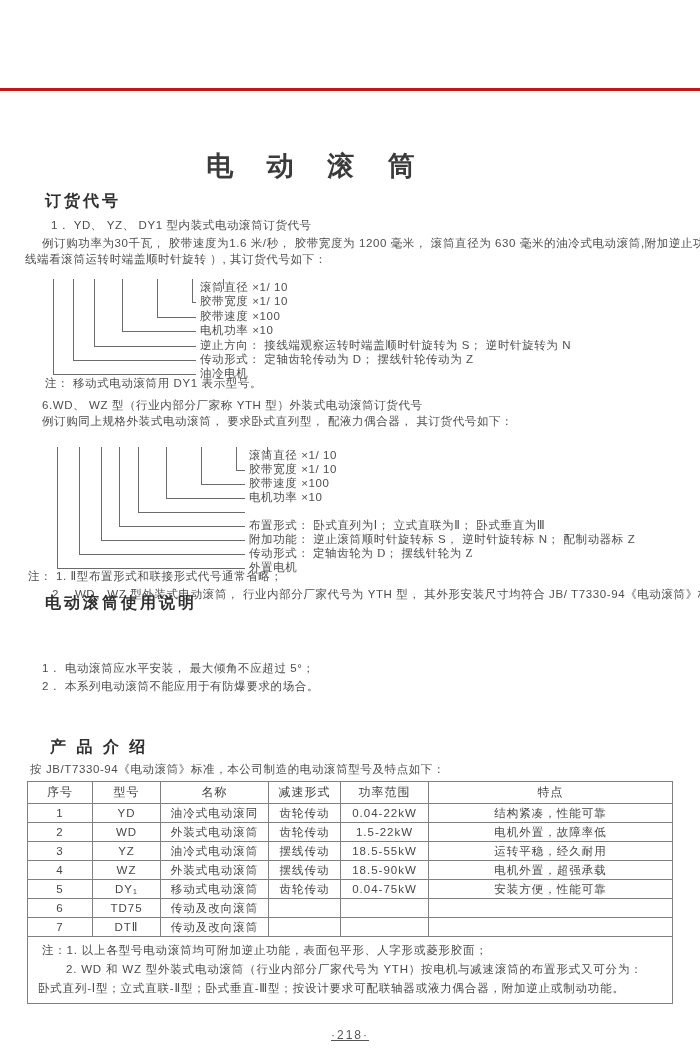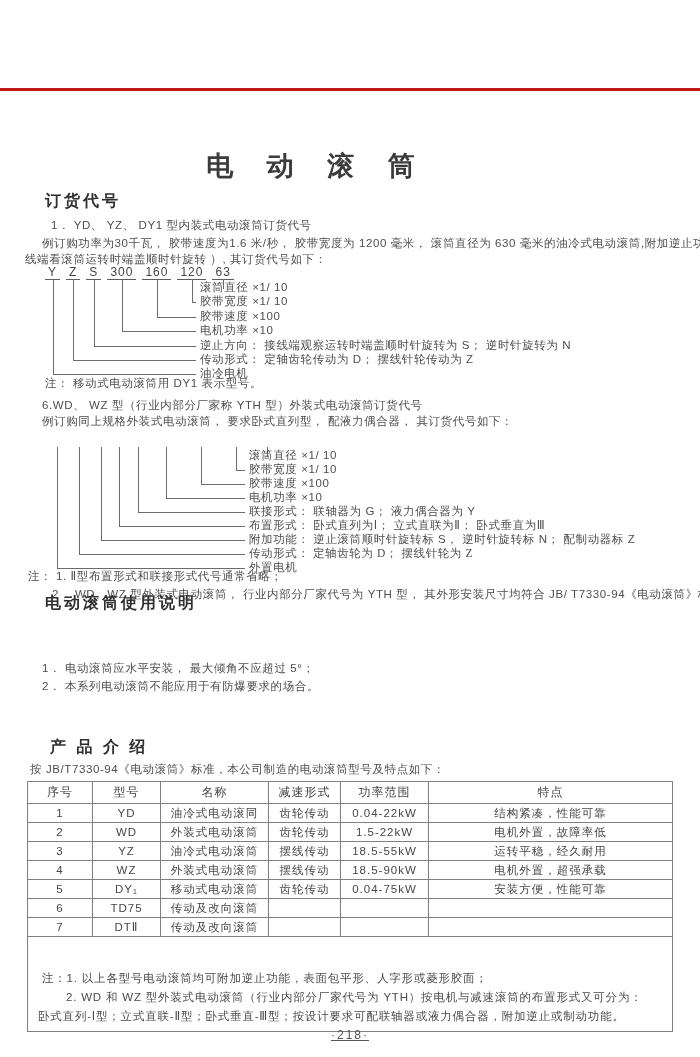--- a/index.html
+++ b/index.html
@@ -34,21 +34,21 @@
     border-collapse:collapse;table-layout:fixed;
   }
   .ptable th,.ptable td{
     border:1px solid #808080;text-align:center;font-weight:normal;
     font-size:11.5px;color:#474747;letter-spacing:1px;padding:0;
   }
   .ptable th{height:21px;font-size:12px;color:#3f3f3f;}
   .ptable td{height:18px;}
   .ptable .note-cell{text-align:left;padding:4px 10px 5px 10px;height:auto;}
   .note-line{font-size:11.5px;line-height:19px;letter-spacing:0.8px;color:#4a4a4a;white-space:nowrap;}
-  .note-line.n1{padding-left:4px;margin-top:28px;}
+  .note-line.n1{padding-left:4px;}
   .note-line.n2{padding-left:28px;}
   .note-line.n3{padding-left:0;}
   .footer{
     position:absolute;left:0;top:1028px;width:700px;text-align:center;
     font-size:12px;color:#555;letter-spacing:2px;text-decoration:underline;
   }
 </style>
 </head>
 <body>
 
@@ -56,21 +56,20 @@
 
 <div class="doc-title">电 动 滚 筒</div>
 
 <div class="h2" style="left:45px;top:191px;">订货代号</div>
 
 <div class="abs body-txt" style="left:42px;top:218px;margin-left:9px;">1． YD、 YZ、 DY1 型内装式电动滚筒订货代号</div>
 <div class="abs body-txt" style="left:42px;top:236px;">例订购功率为30千瓦， 胶带速度为1.6 米/秒， 胶带宽度为 1200 毫米， 滚筒直径为 630 毫米的油冷式电动滚筒,附加逆止功能 （接</div>
 <div class="abs body-txt" style="left:25px;top:252px;">线端看滚筒运转时端盖顺时针旋转 ）, 其订货代号如下：</div>
 
 <div class="diagram" id="diagram1" style="left:45px;top:262px;width:640px;height:118px;">
-    <div class="code-line"><span class="seg">Y</span><span class="seg">Z</span><span class="seg">S</span><span class="seg">300</span><span class="seg">160</span><span class="seg">120</span><span class="seg">63</span></div>
     <div class="conn" style="left: 178px; top: 17px; height: 9px;"></div>
     <div class="dlabel" style="left: 155px; top: 18px;">滚筒直径 ×1/ 10</div>
     <div class="conn" style="left: 147px; top: 17px; width: 3px; height: 23.4px;"></div>
     <div class="dlabel" style="left: 155px; top: 32.4px;">胶带宽度 ×1/ 10</div>
     <div class="conn" style="left: 112px; top: 17px; width: 38px; height: 37.8px;"></div>
     <div class="dlabel" style="left: 155px; top: 46.8px;">胶带速度 ×100</div>
     <div class="conn" style="left: 77px; top: 17px; width: 73px; height: 52.2px;"></div>
     <div class="dlabel" style="left: 155px; top: 61.2px;">电机功率 ×10</div>
     <div class="conn" style="left: 49px; top: 17px; width: 101px; height: 66.6px;"></div>
     <div class="dlabel" style="left: 155px; top: 75.6px;">逆止方向： 接线端观察运转时端盖顺时针旋转为 S； 逆时针旋转为 N</div>
@@ -88,21 +87,20 @@
 <div class="diagram" id="diagram2" style="left:48px;top:430px;width:645px;height:145px;">
     <div class="conn" style="left: 219px; top: 17px; height: 9px;"></div>
     <div class="dlabel" style="left: 201px; top: 18px;">滚筒直径 ×1/ 10</div>
     <div class="conn" style="left: 188px; top: 17px; width: 8px; height: 23px;"></div>
     <div class="dlabel" style="left: 201px; top: 32px;">胶带宽度 ×1/ 10</div>
     <div class="conn" style="left: 153px; top: 17px; width: 43px; height: 37px;"></div>
     <div class="dlabel" style="left: 201px; top: 46px;">胶带速度 ×100</div>
     <div class="conn" style="left: 118px; top: 17px; width: 78px; height: 51px;"></div>
     <div class="dlabel" style="left: 201px; top: 60px;">电机功率 ×10</div>
     <div class="conn" style="left: 90px; top: 17px; width: 106px; height: 65px;"></div>
-    <div class="dlabel" style="left: 201px; top: 74px;">联接形式： 联轴器为 G； 液力偶合器为 Y</div>
     <div class="conn" style="left: 71px; top: 17px; width: 125px; height: 79px;"></div>
     <div class="dlabel" style="left: 201px; top: 88px;">布置形式： 卧式直列为Ⅰ； 立式直联为Ⅱ； 卧式垂直为Ⅲ</div>
     <div class="conn" style="left: 53px; top: 17px; width: 143px; height: 93px;"></div>
     <div class="dlabel" style="left: 201px; top: 102px;">附加功能： 逆止滚筒顺时针旋转标 S， 逆时针旋转标 N； 配制动器标 Z</div>
     <div class="conn" style="left: 31px; top: 17px; width: 165px; height: 107px;"></div>
     <div class="dlabel" style="left: 201px; top: 116px; font-family: Liberation Serif, serif;">传动形式： 定轴齿轮为 D； 摆线针轮为 Z</div>
     <div class="conn" style="left: 9px; top: 17px; width: 187px; height: 121px;"></div>
     <div class="dlabel" style="left: 201px; top: 130px;">外置电机</div>
   </div>
 

